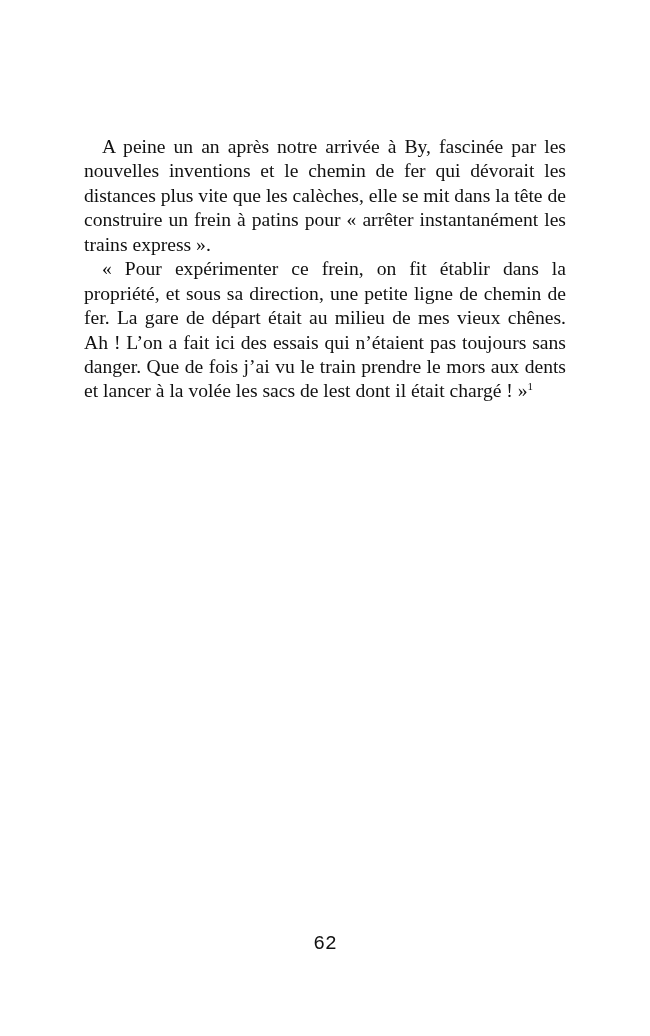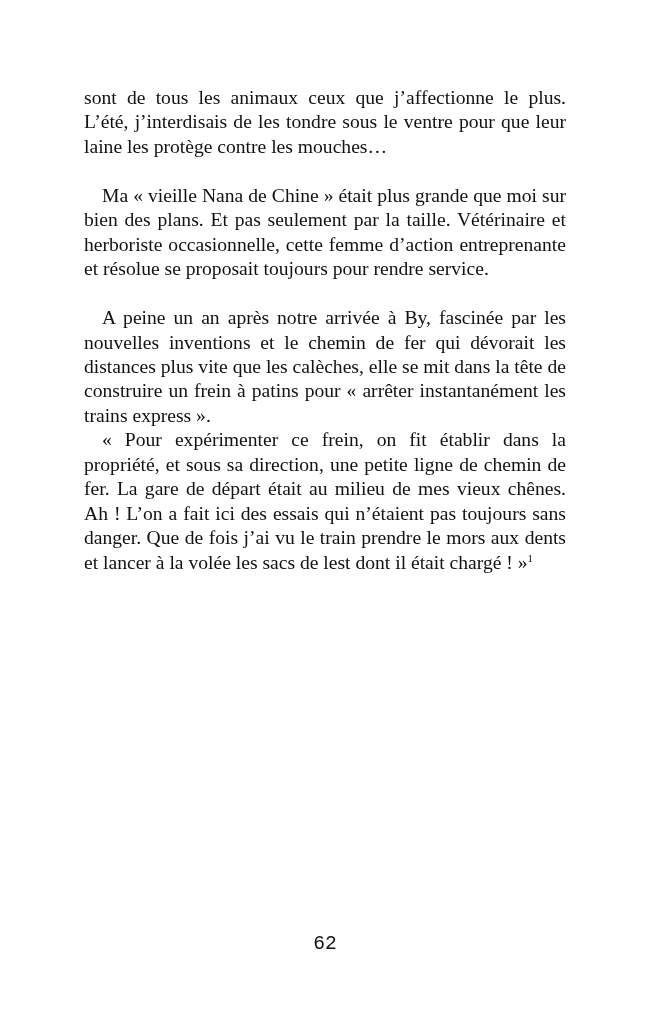--- a/index.html
+++ b/index.html
@@ -30,21 +30,19 @@
     text-align: center;
     font-family: Liberation Mono, monospace;
     font-size: 19.6px;
     color: #111111;
   }
 </style>
 </head>
 <body>
 
 <div class="page">
-  <p class="para noindent">sont de tous les animaux ceux que j’affectionne le plus. L’été, j’interdisais de les tondre sous le ventre pour que leur laine les protège contre les mouches…</p>
   <div class="gap"></div>
-  <p class="para">Ma « vieille Nana de Chine » était plus grande que moi sur bien des plans. Et pas seulement par la taille. Vétérinaire et herboriste occasionnelle, cette femme d’action entreprenante et résolue se proposait toujours pour rendre service.</p>
   <div class="gap"></div>
   <p class="para">A peine un an après notre arrivée à By, fascinée par les nouvelles inventions et le chemin de fer qui dévorait les distances plus vite que les calèches, elle se mit dans la tête de construire un frein à patins pour « arrêter instantanément les trains express ».</p>
   <p class="para"><span>« Pour expérimenter ce frein, on fit établir dans la propriété, et sous sa direction, une petite ligne de chemin de fer. La gare de départ était au milieu de mes vieux chênes. Ah ! L’on a fait ici des essais qui n’étaient pas toujours sans danger. Que de fois j’ai vu le train prendre le mors aux dents et lancer à la volée les sacs de lest dont il était chargé ! »</span><sup class="fn">1</sup></p>
 </div>
 
 <div class="page-number">62</div>
 
 </body></html>

